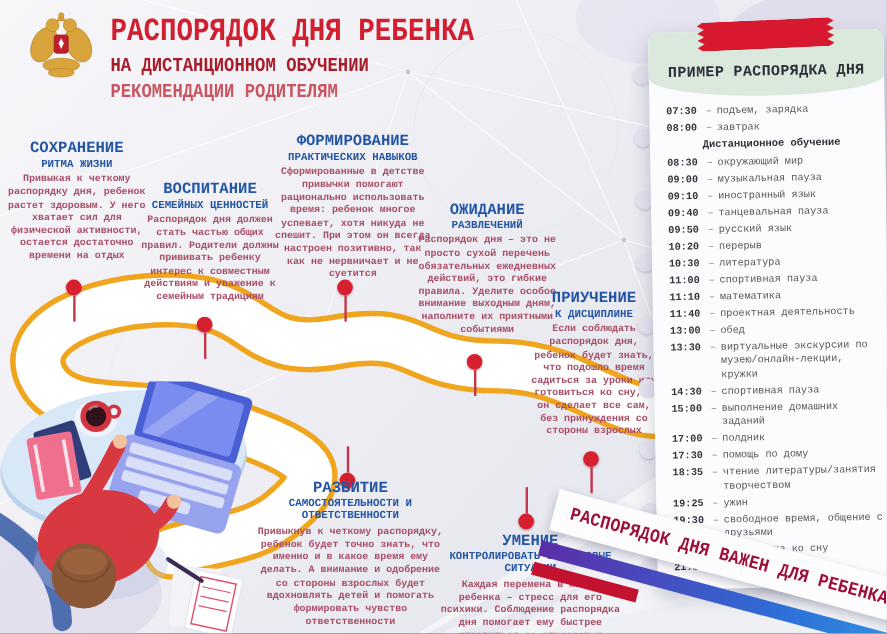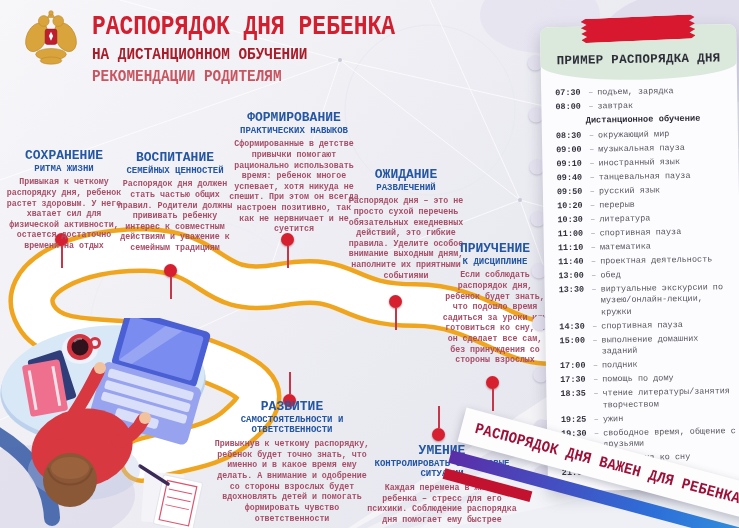--- a/index.html
+++ b/index.html
@@ -13,21 +13,21 @@
   .emblem{position:absolute;left:24px;top:5px;width:54px;height:68px;z-index:3;}
   .title-wrap{position:absolute;left:92px;top:12px;z-index:3;}
   .t1{font-size:27px;font-weight:bold;color:#d21f2f;transform:scaleX(.85);transform-origin:left top;white-space:nowrap;letter-spacing:0;}
   .t2{font-size:16.5px;font-weight:bold;color:#a91c2a;transform:scaleX(.87);transform-origin:left top;white-space:nowrap;margin-top:3px;}
   .t3{font-size:16.5px;font-weight:bold;color:#c95561;transform:scaleX(.87);transform-origin:left top;white-space:nowrap;margin-top:3px;}
   
   .block{position:absolute;text-align:center;z-index:3;}
   .bt{color:#2456a4;font-weight:bold;font-size:13px;line-height:1.05;}
   .bs{color:#2456a4;font-weight:bold;font-size:9px;line-height:1.2;margin-top:1px;}
   .bb{color:#a84f68;font-weight:bold;font-size:8.3px;line-height:1.28;margin-top:3px;}
-  .b1{left:6px;top:117px;width:116px;margin-top:32px;}
+  .b1{left:6px;top:117px;width:116px;}
   .b2{left:117px;top:151px;width:116px;}
   .b3{left:228px;top:111px;width:132px;}
   .b4{left:348px;top:168px;width:116px;}
   .b5{left:440px;top:242px;width:110px;}
   .b6{left:210px;top:400px;width:164px;}
   .b7{left:366px;top:444px;width:152px;}
   
   .pin{position:absolute;width:13px;z-index:2;}
   .pin .dot{width:13px;height:13px;border-radius:50%;background:#d6202f;box-shadow:0 1px 2px rgba(120,20,30,.45);}
   .pin .stick{width:2px;height:22px;background:#c5364a;margin:0 auto;}

